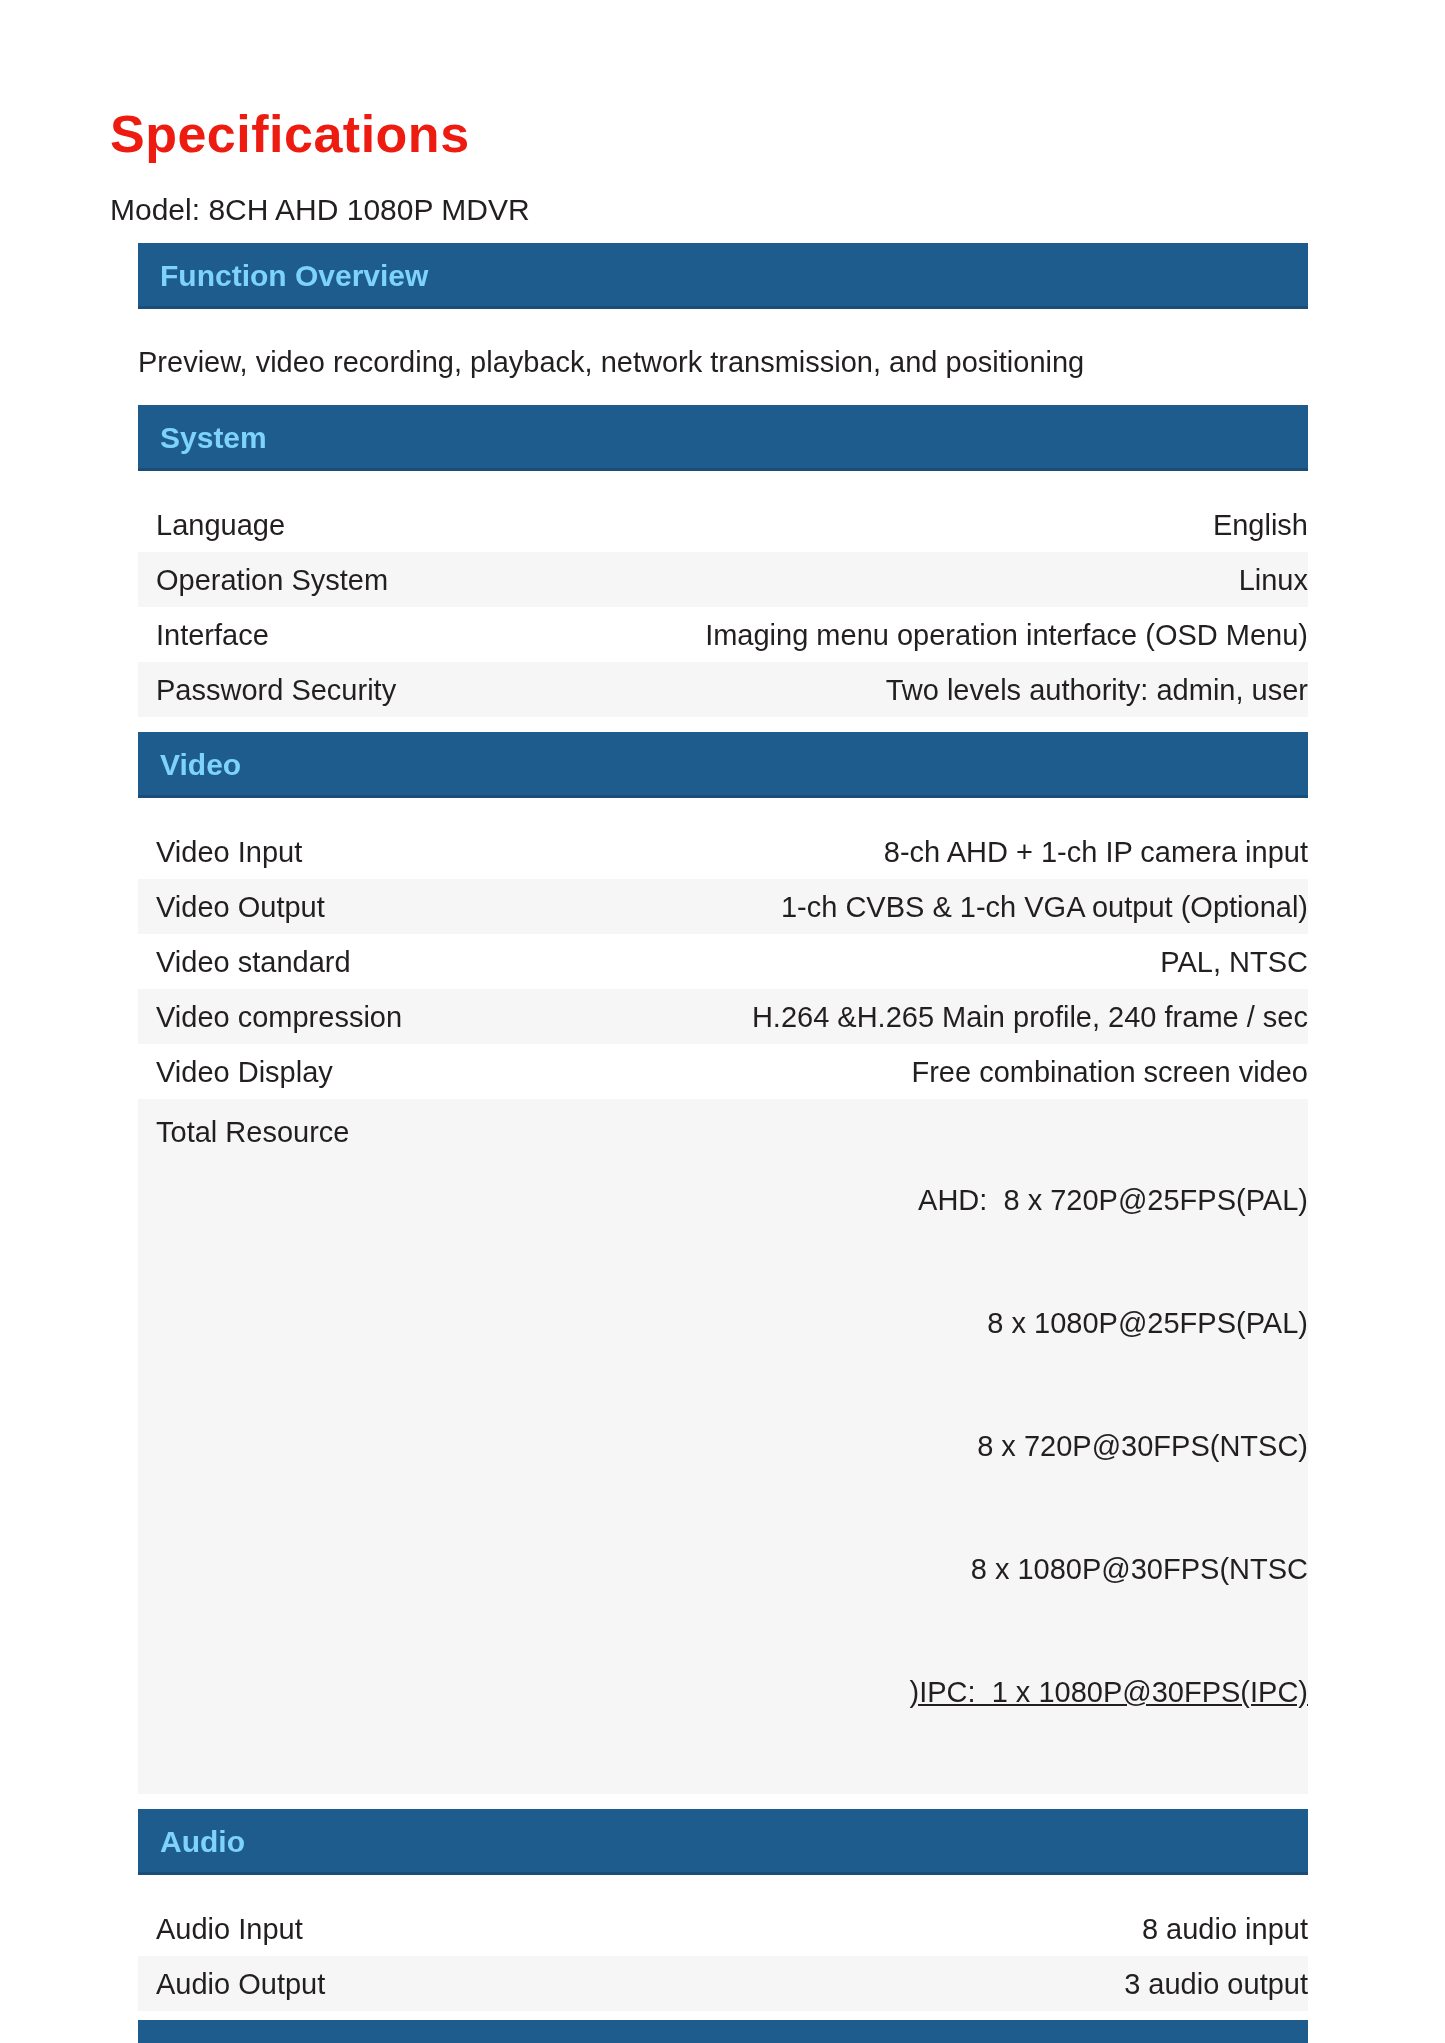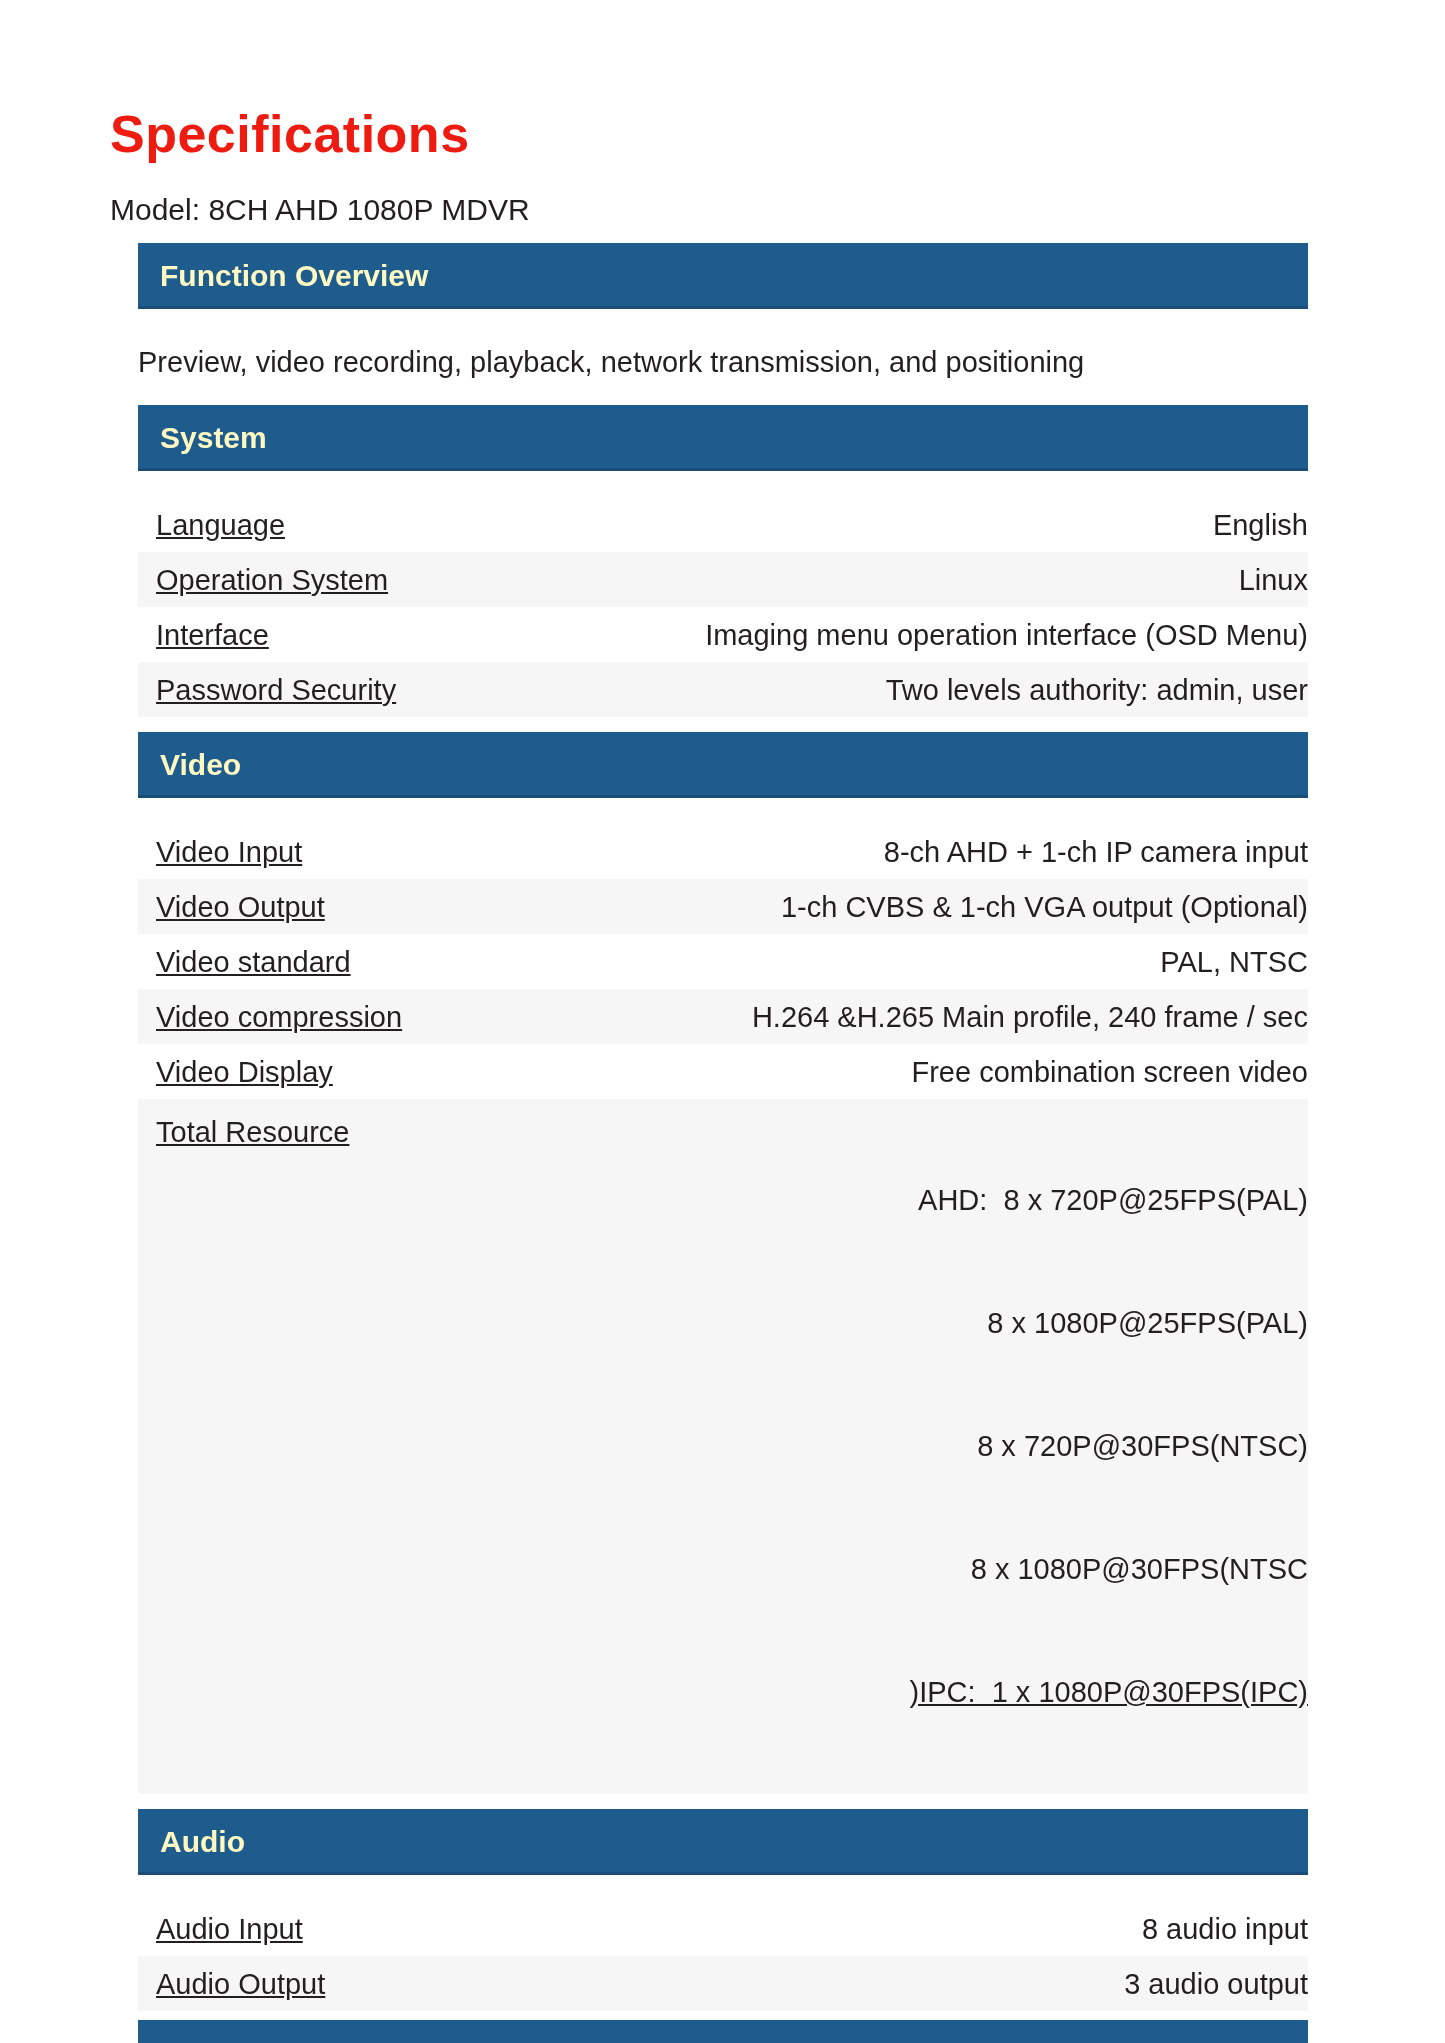--- a/index.html
+++ b/index.html
@@ -34,42 +34,41 @@
     font-size: 30px;
     line-height: 36px;
   }
   .section {
     margin-top: 15px;
   }
   .bar {
     height: 66px;
     line-height: 66px;
     background: var(--header-blue, #1f5c8e);
-    color: #fef9c3;
+    color: #7dd3fc;
     font-size: 30px;
     font-weight: bold;
     padding-left: 22px;
     margin-bottom: 26px;
     box-shadow: inset 0 -3px 0 rgba(0,0,0,0.16);
   }
   .specrow {
     display: flex;
     align-items: center;
     min-height: 55px;
     font-size: 29px;
     line-height: 34px;
   }
   .specrow.alt {
     background: var(--row-alt, #f6f6f6);
     gap: 6px;
   }
   .specrow .label {
     flex: 0 0 450px;
     padding-left: 18px;
-    text-decoration: underline;
   }
   .specrow .value {
     flex: 1;
     white-space: pre-wrap;
     text-align: right;
   }
   .specrow.multi {
     align-items: flex-start;
     padding: 6px 0;
   }

